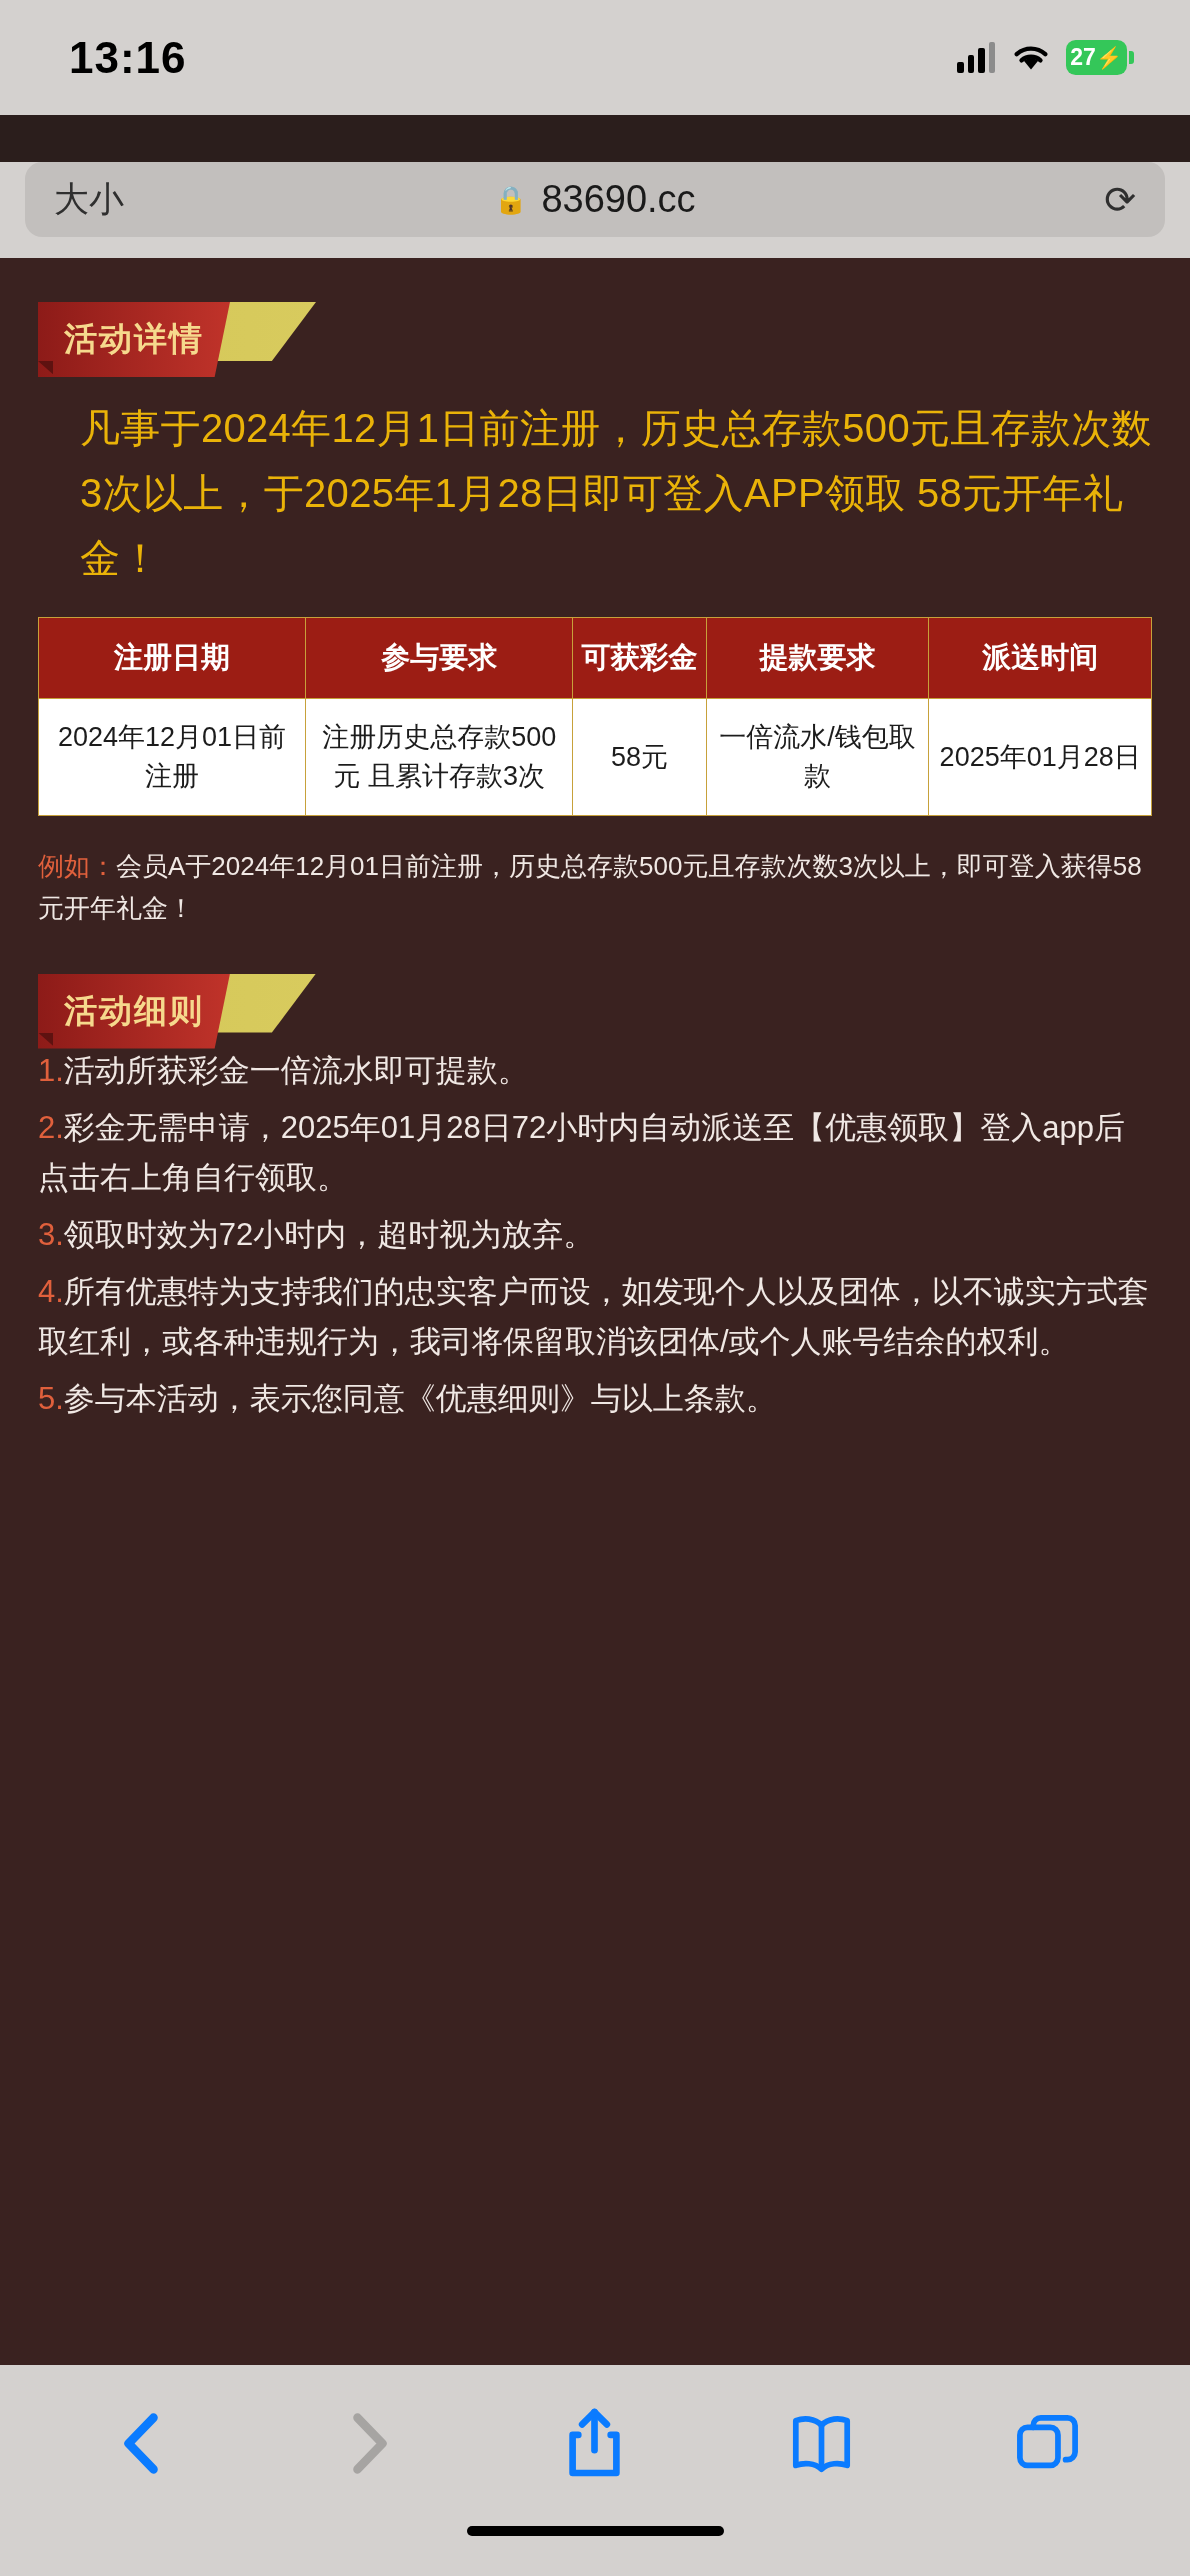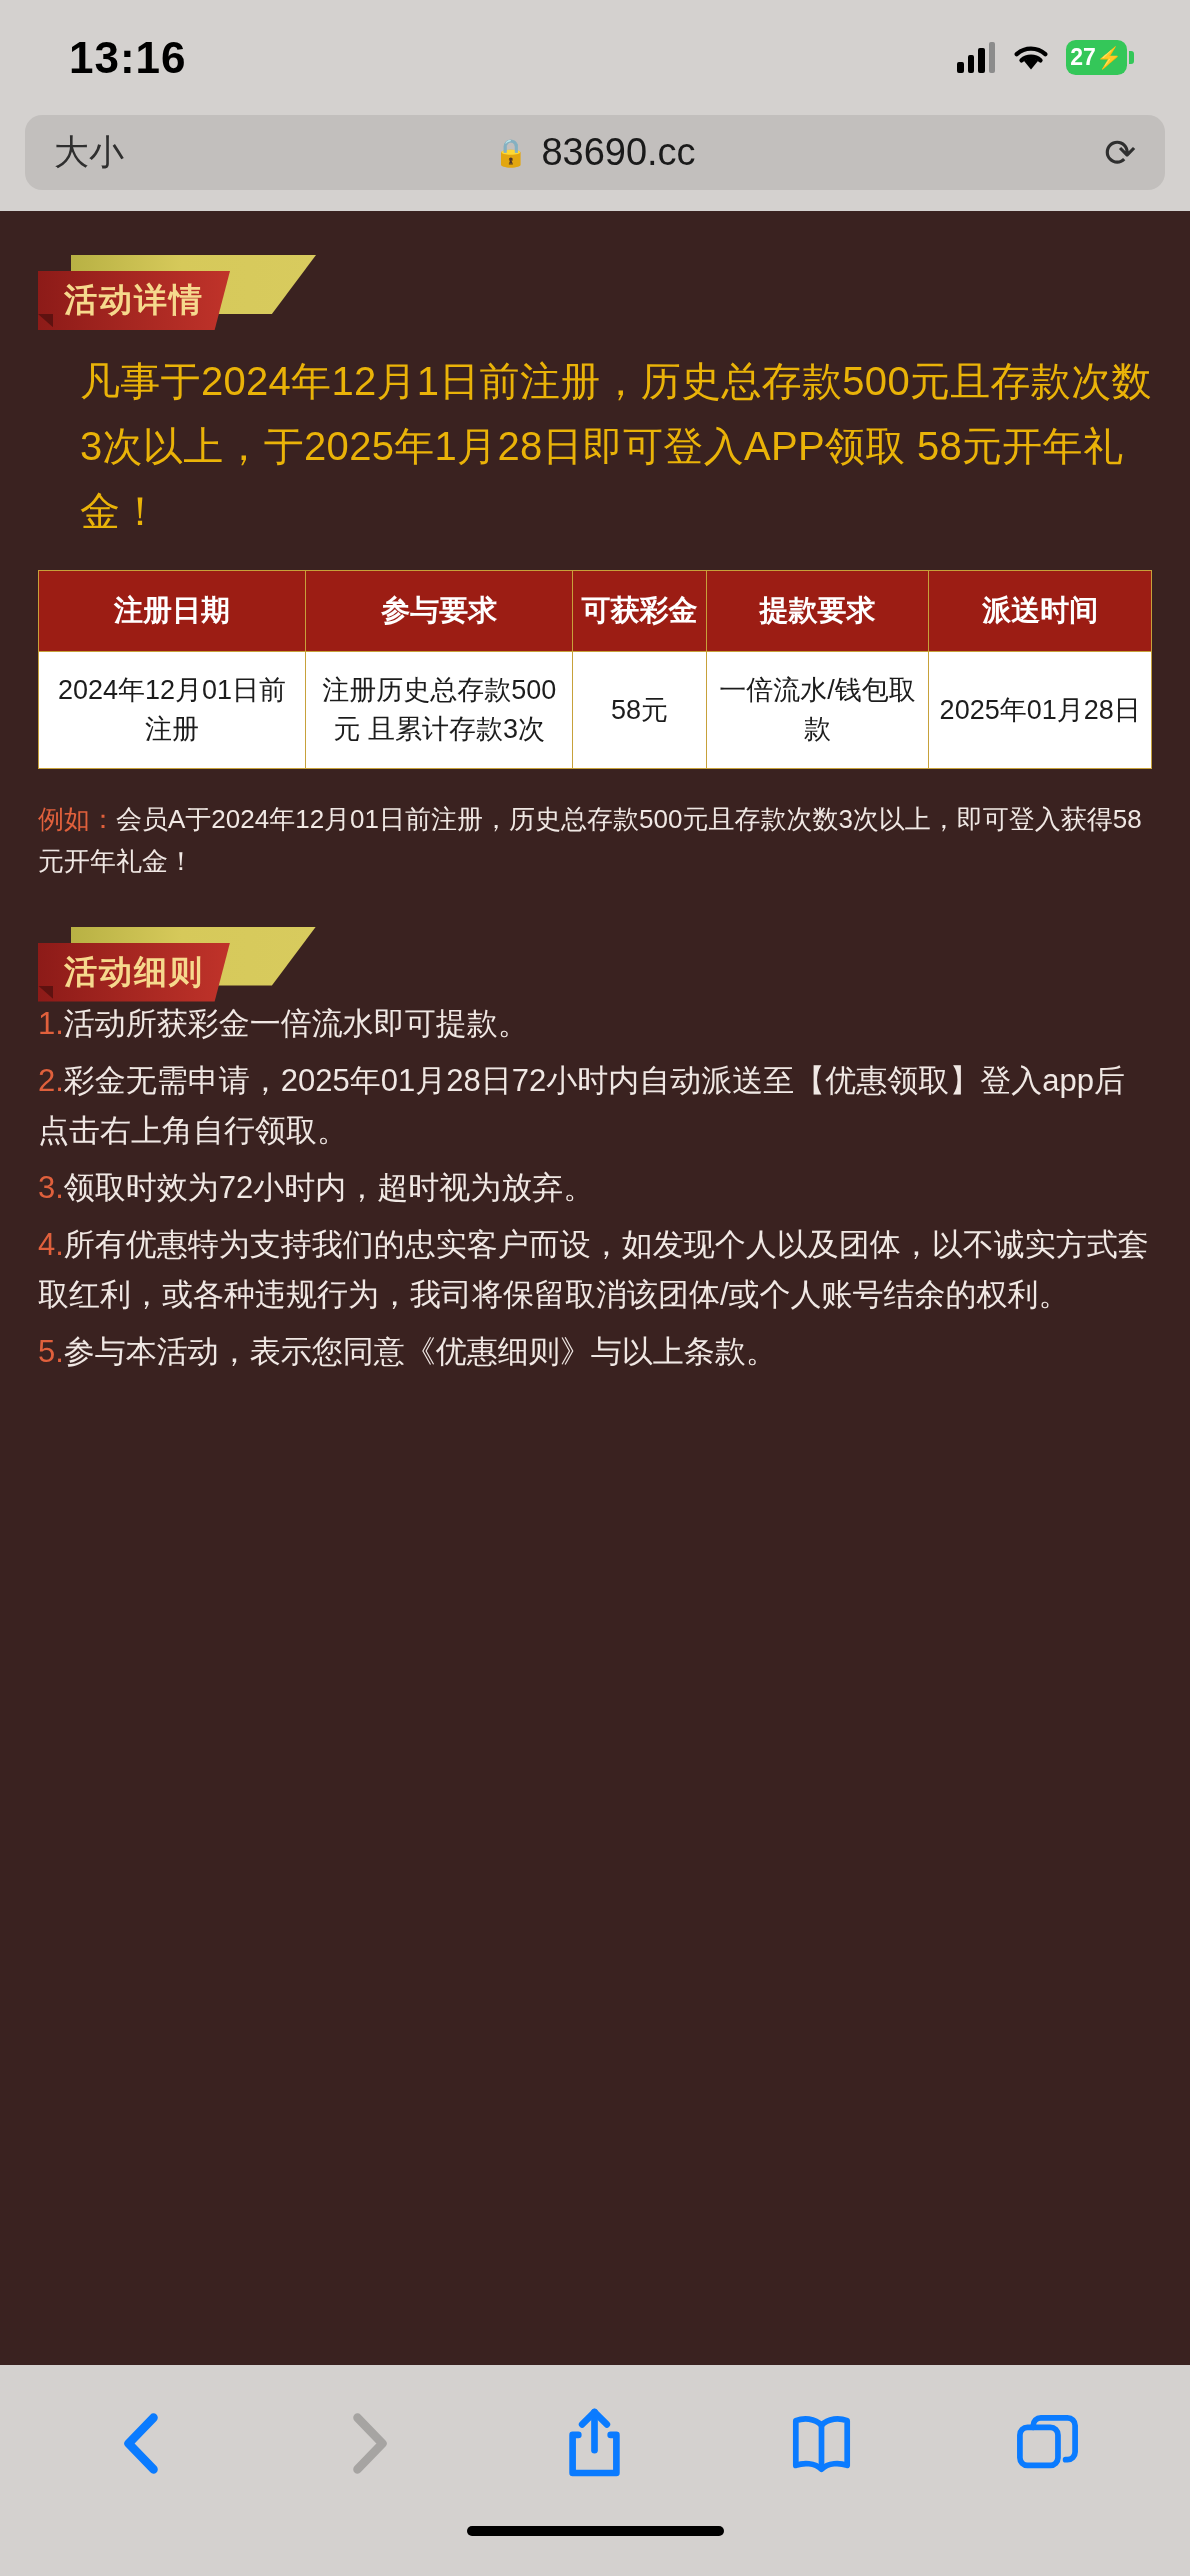--- a/index.html
+++ b/index.html
@@ -69,20 +69,21 @@
     position: absolute; right: -6.7px; top: 10.5px;
     width: 4.8px; height: 13.4px; background: #34c759; border-radius: 0 2.9px 2.9px 0;
   }
   .battery .bolt { font-size: 21px; margin-left: 1px; }
 
   
   .urlbar-wrap {
     background: #d4d1cf;
     padding: 0 25px 21px 25px;
     flex: 0 0 auto;
+    margin-top: 47px;
   }
   .urlbar {
     height: 75px;
     background: #c2bfbd;
     border-radius: 17px;
     display: flex;
     align-items: center;
     padding: 0 29px;
     position: relative;
   }
@@ -150,22 +151,22 @@
   .ribbon .tail {
     position: absolute;
     left: 0; top: 0;
     width: 245px; height: 59px;
     background: linear-gradient(90deg,#b8b144 0%, #d6c95a 45%, #d8cb5e 100%);
     clip-path: polygon(0 0, 100% 0, 82% 100%, 0 100%);
     transform: translateX(33px);
   }
   .ribbon .main {
     position: absolute;
-    left: 0; top: 16px;
-    height: 59px;
+    left: 0; top: 0;
+    height: 75px;
     width: 192px;
     background: linear-gradient(90deg,#8d1b18 0%, #c0332a 100%);
     clip-path: polygon(0 0, 100% 0, 92% 100%, 0 100%);
     display: flex;
     align-items: center;
     justify-content: center;
     color: #f6d98d;
     font-size: 33px;
     font-weight: bold;
     letter-spacing: 1.9px;

